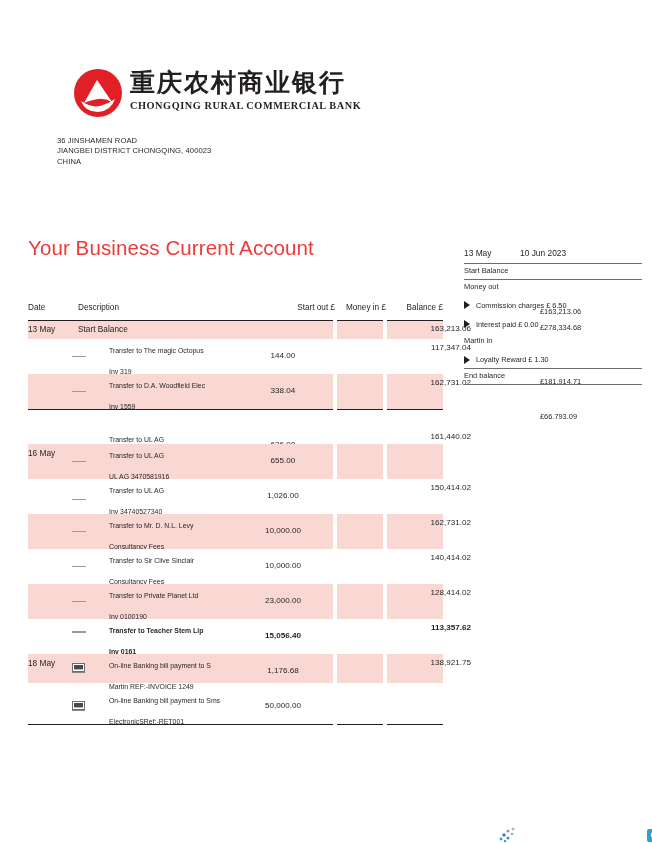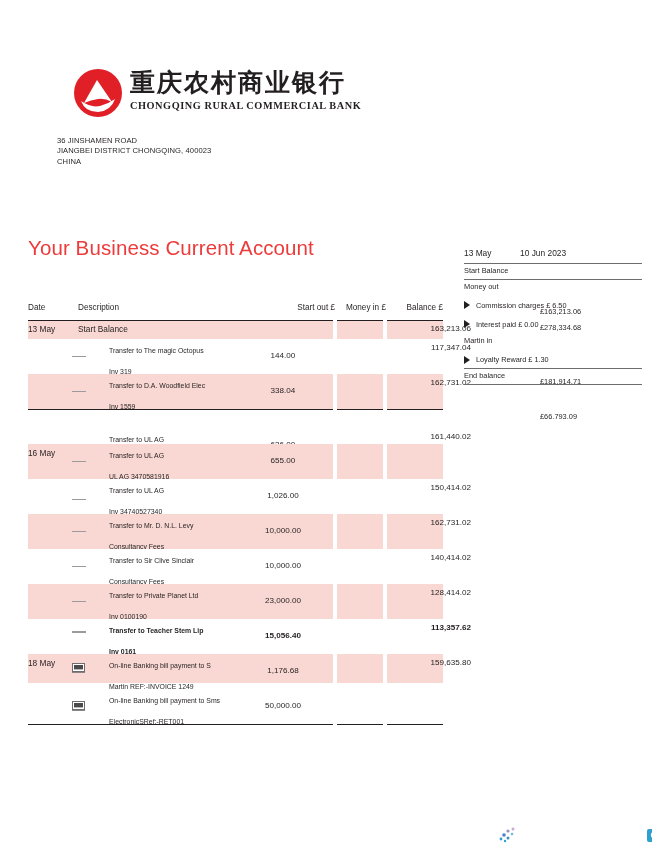--- a/index.html
+++ b/index.html
@@ -290,21 +290,21 @@
           <span class="cell-date">18 May</span>
           <span class="cell-icon">
             <svg class="mon-ico" viewBox="0 0 13 10">
               <rect x="0.5" y="0.5" width="12" height="8" fill="#ffffff" stroke="#6d6d6d" stroke-width="1"></rect>
               <rect x="2" y="2" width="9" height="4.4" fill="#4a4a4a"></rect>
               <rect x="0" y="8.6" width="13" height="1.2" fill="#6d6d6d"></rect>
             </svg>
           </span>
           <span class="cell-desc"><span class="l1">On-line Banking bill payment to S</span><br><span class="l2">Martin REF:-INVOICE 1249</span></span>
           <span class="cell-out">1,176.68</span>
-          <span class="cell-bal">159,635.80</span>
+          <span class="cell-bal">138,921.75</span>
         </div>
         <div class="rule" style="top: 369px; left: 0px; width: 305px;"></div>
         <div class="rule" style="top: 369px; left: 309px; width: 46px;"></div>
         <div class="rule" style="top: 369px; left: 359px; width: 56px;"></div>
         <div class="srow" style="position: absolute; top: 369px; height: 35px;">
           <div class="band band-out white"></div>
           <div class="band band-in white"></div>
           <div class="band band-bal white"></div>
           <span class="cell-date"></span>
           <span class="cell-icon">

